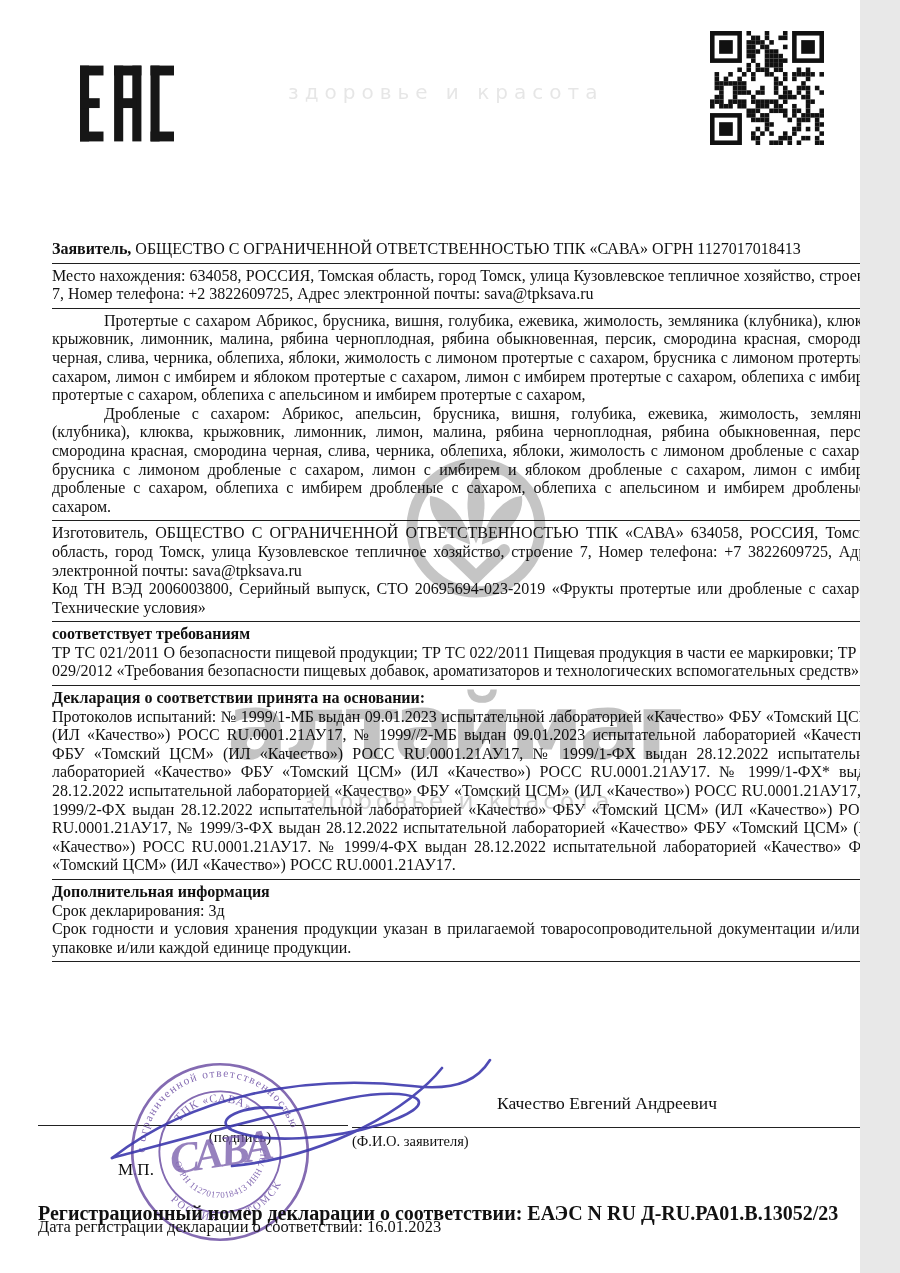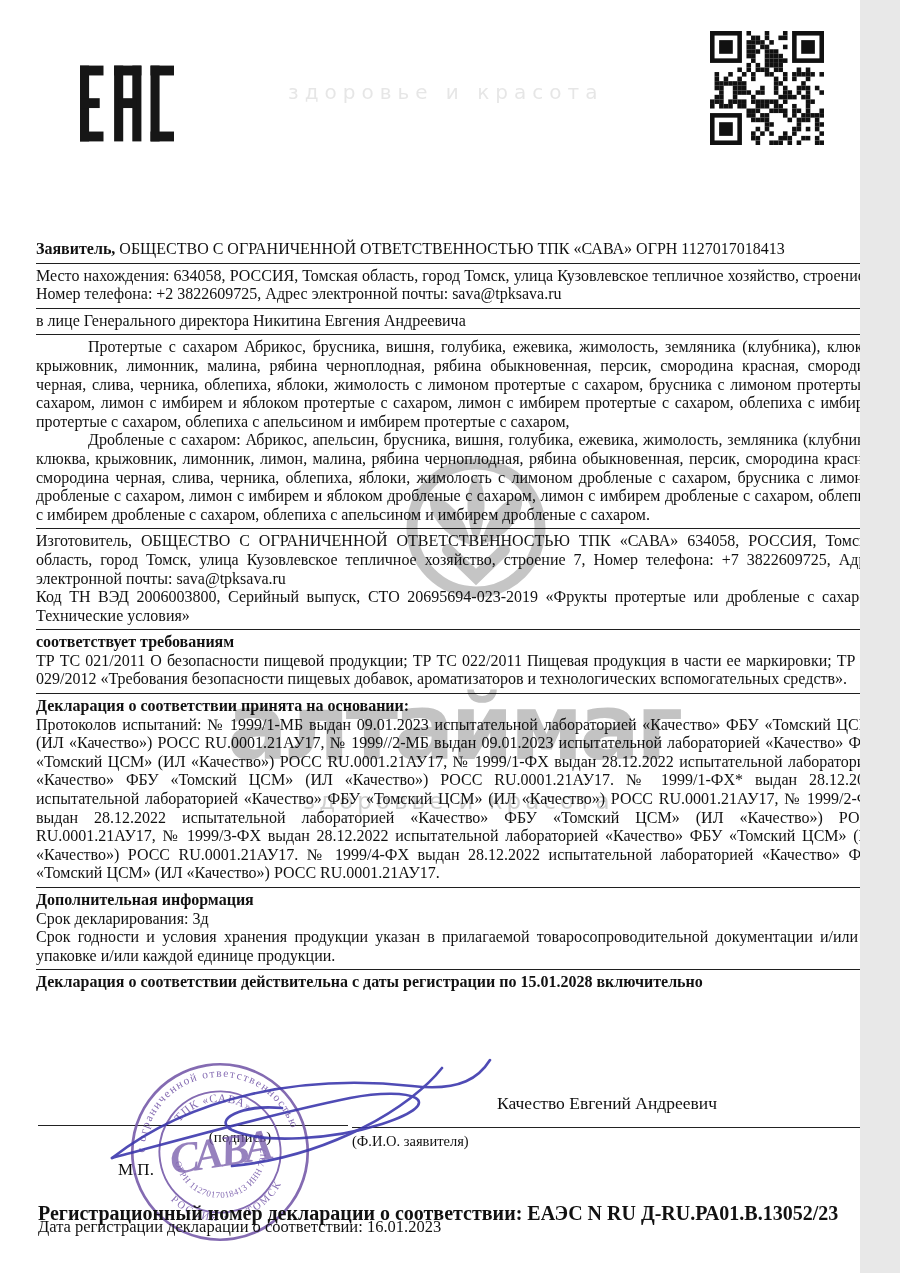--- a/index.html
+++ b/index.html
@@ -7,21 +7,21 @@
        font-family:"Liberation Serif",serif;color:#111;}
   
   .eac{position:absolute;left:80px;top:56px;width:94px;height:95px;}
   .qr{position:absolute;left:710px;top:31px;width:114px;height:114px;}
   .titles{position:absolute;left:0;top:169px;width:900px;text-align:center;
           font-weight:bold;font-size:21px;line-height:27px;letter-spacing:.4px;}
   .wm-slogan-top{position:absolute;left:288px;top:80px;font-family:"DejaVu Sans",sans-serif;
           font-size:20px;letter-spacing:6px;color:#cfcfcf;opacity:.5;}
   
   .content{position:absolute;left:36px;top:237px;width:845px;font-size:16px;line-height:18.6px;}
-  .sec{border-bottom:1.5px solid #1f1f1f;padding:3px 0 4px;}
+  .sec{border-bottom:1.5px solid #1f1f1f;padding:3px 0 4px;margin-left:16px;}
   .sec.nb{border-bottom:none;}
   .sec p{margin:0;}
   .just{text-align:justify;}
   .ind{text-indent:52px;}
   .b{font-weight:bold;}
   
   .wm-layer{position:absolute;left:0;top:0;width:900px;height:1273px;pointer-events:none;
             mix-blend-mode:multiply;}
   .wm-logo{position:absolute;left:403px;top:455px;width:146px;height:146px;opacity:.5;}
   .wm-brand{position:absolute;left:218px;top:680px;width:470px;text-align:center;
@@ -294,23 +294,20 @@
 
   <main class="content">
     <section class="sec">
       <p><span class="b">Заявитель,</span> <span>ОБЩЕСТВО С ОГРАНИЧЕННОЙ ОТВЕТСТВЕННОСТЬЮ ТПК «САВА» ОГРН 1127017018413</span></p>
     </section>
 
     <section class="sec">
       <p class="just">Место нахождения: 634058, РОССИЯ, Томская область, город Томск, улица Кузовлевское тепличное хозяйство, строение 7, Номер телефона: +2 3822609725, Адрес электронной почты: sava@tpksava.ru</p>
     </section>
 
-    <section class="sec">
-      <p>в лице Генерального директора Никитина Евгения Андреевича</p>
-    </section>
 
     <section class="sec">
       <p class="just ind">Протертые с сахаром Абрикос, брусника, вишня, голубика, ежевика, жимолость, земляника (клубника), клюква, крыжовник, лимонник, малина, рябина черноплодная, рябина обыкновенная, персик, смородина красная,  смородина черная, слива, черника, облепиха, яблоки, жимолость с лимоном протертые с сахаром, брусника с лимоном протертые с сахаром, лимон с имбирем и яблоком протертые с сахаром, лимон с имбирем протертые с сахаром, облепиха с имбирем протертые с сахаром, облепиха с апельсином и имбирем протертые с сахаром,</p>
       <p class="just ind">Дробленые с сахаром: Абрикос, апельсин, брусника, вишня, голубика, ежевика, жимолость, земляника (клубника), клюква, крыжовник, лимонник, лимон, малина, рябина черноплодная, рябина обыкновенная, персик, смородина красная, смородина черная, слива, черника, облепиха, яблоки, жимолость с лимоном дробленые с сахаром, брусника с лимоном дробленые с сахаром, лимон с имбирем и яблоком дробленые с сахаром, лимон с имбирем дробленые с сахаром, облепиха с имбирем дробленые с сахаром, облепиха с апельсином и имбирем дробленые с сахаром.</p>
     </section>
 
     <section class="sec">
       <p class="just"><span>Изготовитель,</span> <span>ОБЩЕСТВО С ОГРАНИЧЕННОЙ ОТВЕТСТВЕННОСТЬЮ ТПК «САВА» 634058, РОССИЯ, Томская область, город Томск, улица Кузовлевское тепличное хозяйство, строение 7, Номер телефона: +7 3822609725, Адрес электронной почты: sava@tpksava.ru</span></p>
       <p class="just">Код ТН ВЭД 2006003800, Серийный выпуск, СТО 20695694-023-2019 «Фрукты протертые или дробленые с сахаром. Технические условия»</p>
     </section>
@@ -324,23 +321,20 @@
       <p class="b">Декларация о соответствии принята на основании:</p>
       <p class="just">Протоколов испытаний: № 1999/1-МБ выдан 09.01.2023 испытательной лабораторией «Качество» ФБУ «Томский ЦСМ» (ИЛ «Качество») РОСС RU.0001.21АУ17, № 1999//2-МБ выдан 09.01.2023 испытательной лабораторией «Качество» ФБУ «Томский ЦСМ» (ИЛ «Качество») РОСС RU.0001.21АУ17, № 1999/1-ФХ выдан 28.12.2022 испытательной лабораторией «Качество» ФБУ «Томский ЦСМ» (ИЛ «Качество») РОСС RU.0001.21АУ17. № 1999/1-ФХ* выдан 28.12.2022 испытательной лабораторией «Качество» ФБУ «Томский ЦСМ» (ИЛ «Качество») РОСС RU.0001.21АУ17, № 1999/2-ФХ выдан 28.12.2022 испытательной лабораторией «Качество» ФБУ «Томский ЦСМ» (ИЛ «Качество») РОСС RU.0001.21АУ17, № 1999/3-ФХ выдан 28.12.2022 испытательной лабораторией «Качество» ФБУ «Томский ЦСМ» (ИЛ «Качество») РОСС RU.0001.21АУ17. № 1999/4-ФХ выдан 28.12.2022 испытательной лабораторией «Качество» ФБУ «Томский ЦСМ» (ИЛ «Качество») РОСС RU.0001.21АУ17.</p>
     </section>
 
     <section class="sec">
       <p class="b">Дополнительная информация</p>
       <p>Срок декларирования: 3д</p>
       <p class="just">Срок годности и условия хранения продукции указан в прилагаемой товаросопроводительной документации и/или на упаковке и/или каждой единице продукции.</p>
     </section>
 
-    <section class="sec nb">
-      <p class="b">Декларация о соответствии действительна с даты регистрации по 15.01.2028 включительно</p>
-    </section>
   </main>
 
   <div class="wm-layer">
     <svg class="wm-logo" viewBox="0 0 146 146">
       <g stroke="#8c8c8c" fill="none" stroke-linecap="round">
         <circle cx="73" cy="73" r="64" stroke-width="11"></circle>
         <path d="M73,86 C62,60 64,32 73,22 C82,32 84,60 73,86 Z" fill="#8c8c8c" stroke-width="2"></path>
         <path d="M66,88 C40,80 26,58 28,42 C44,44 62,62 66,88 Z" fill="#8c8c8c" stroke-width="2"></path>
         <path d="M80,88 C106,80 120,58 118,42 C102,44 84,62 80,88 Z" fill="#8c8c8c" stroke-width="2"></path>
         <path d="M45,95 L73,122 L101,95" stroke-width="12"></path>

